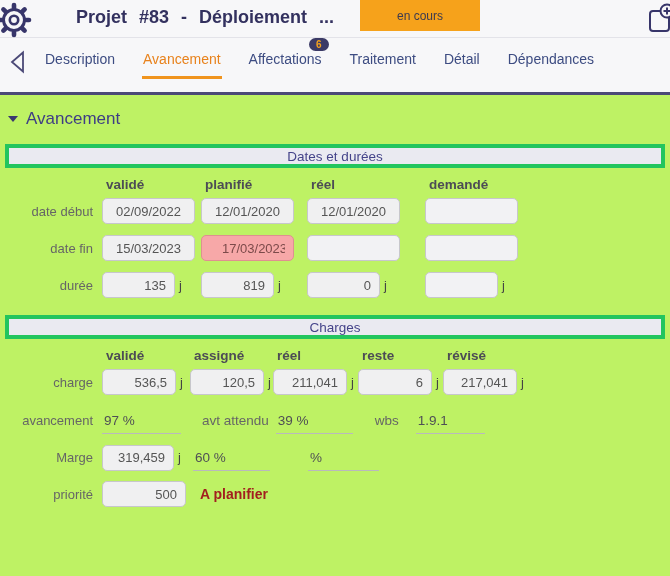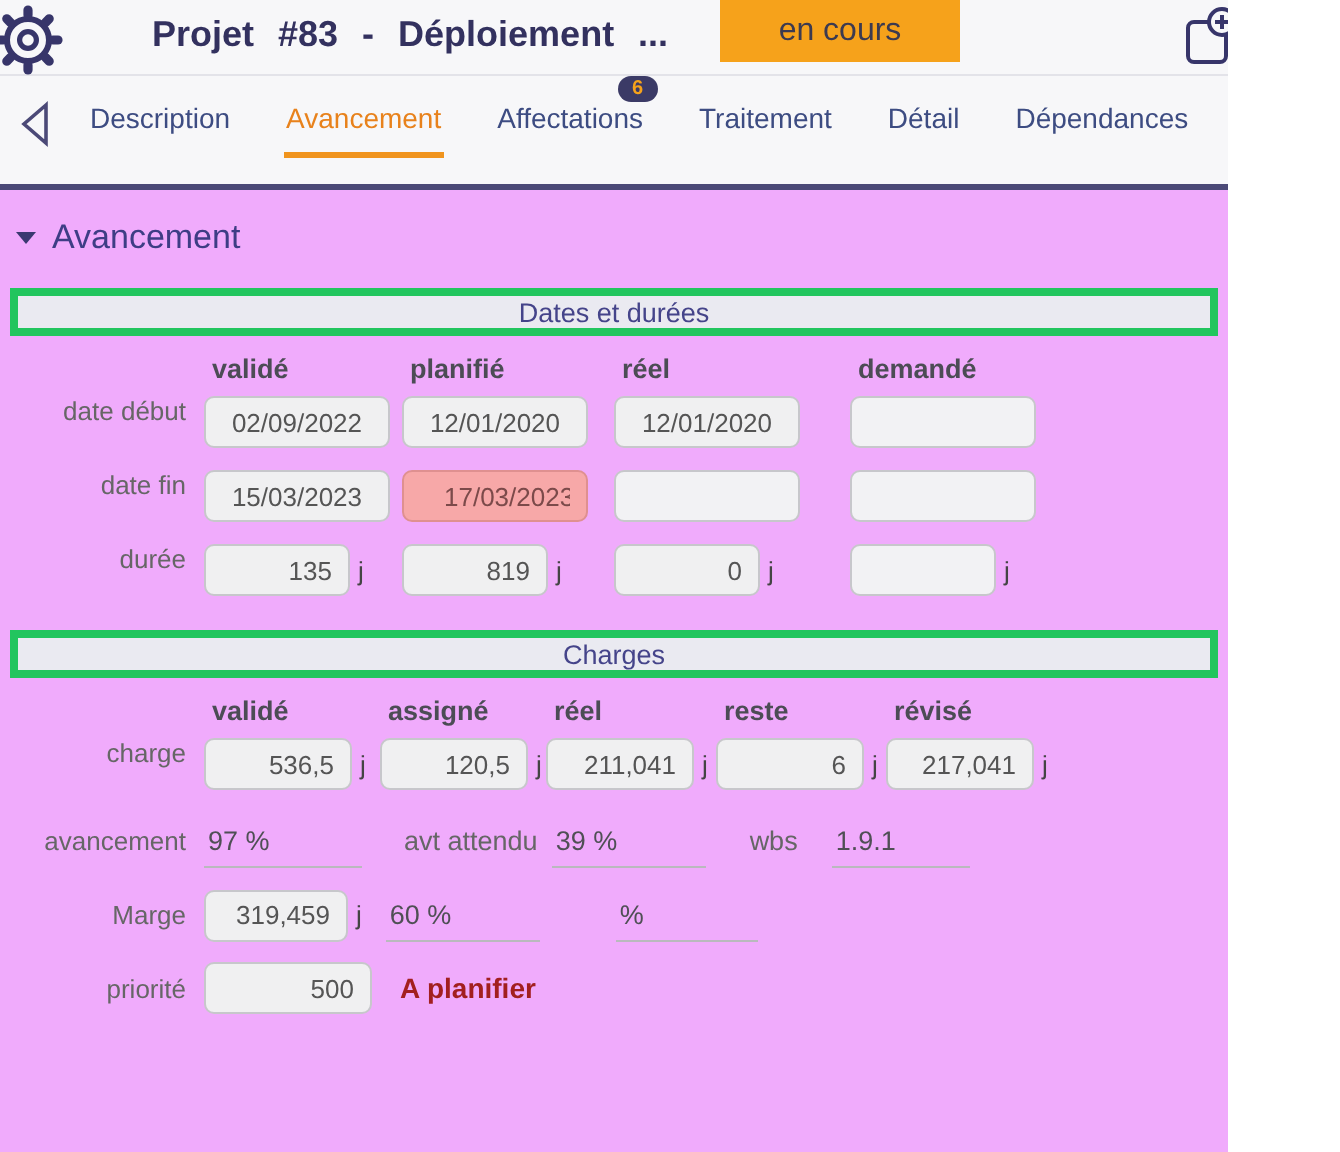--- a/index.html
+++ b/index.html
@@ -1,44 +1,44 @@
 <!DOCTYPE html>
 <html><head>
 <meta charset="utf-8">
 <style>
   html,body{margin:0;padding:0;background:#fff;}
-  .app{position:relative;width:614px;height:576px;overflow:hidden;background:#f0abfc;
+  .app{position:relative;width:670px;height:576px;overflow:hidden;background:#bef264;
        font-family:"Liberation Sans",sans-serif;color:#555;}
   
   .topbar{position:relative;height:37px;background:#f7f7f9;border-bottom:1px solid #e3e3e9;}
   .gear{position:absolute;left:-7px;top:-1px;}
   .page-title{position:absolute;left:76px;top:7px;font-size:18px;font-weight:bold;
               color:#33315f;word-spacing:7px;white-space:nowrap;}
   .status-btn{position:absolute;left:360px;top:0;width:120px;height:31px;background:#f6a21b;
-              border:none;color:#3c3a50;font-size:16px;font-family:inherit;cursor:pointer;}
+              border:none;color:#3c3a50;font-size:12px;font-family:inherit;cursor:pointer;}
   .copyplus{position:absolute;right:-7px;top:2px;}
   
   .tabbar{position:relative;height:44px;background:#f7f7f9;border-bottom:3px solid #4b4977;
           display:flex;align-items:flex-start;padding:10px 0 0 8px;}
   .back{margin:2px 16px 0 0;cursor:pointer;flex:none;}
   .tabs{display:flex;gap:26px;font-size:14px;color:#3d4c82;white-space:nowrap;}
   .tab{position:relative;padding:3px 1px 9px;cursor:pointer;}
   .tab.active{color:#e8821c;border-bottom:3px solid #f0941e;}
   .badge{position:absolute;top:-10px;right:-6px;background:#3b3a66;color:#f6a21b;
          font-size:10px;font-weight:bold;border-radius:8px;padding:1px 7px;line-height:11px;}
   
   .content{padding:4px 5px 0;}
   .sec-head{display:flex;align-items:center;gap:8px;margin:10px 0 15px 3px;
             color:#3e3d85;font-size:17px;}
   .tri{width:0;height:0;border-left:5px solid transparent;border-right:5px solid transparent;
        border-top:6px solid #3a3870;cursor:pointer;}
   .bar{height:24px;background:#eaeaf1;border:4px solid #22c55e;color:#45448a;font-size:13.5px;
        display:flex;align-items:center;justify-content:center;box-sizing:border-box;}
   .hrow{display:flex;margin:9px 0 6px;font-weight:bold;color:#4c4c55;font-size:13.5px;}
-  .frow{display:flex;align-items:flex-start;margin-bottom:11px;}
+  .frow{display:flex;align-items:center;margin-bottom:11px;}
   .rlabel{width:97px;padding-right:9px;box-sizing:border-box;text-align:right;
           color:#666;font-size:13px;flex:none;}
   .cell{display:flex;align-items:center;flex:none;box-sizing:border-box;}
   .hcell{padding-left:4px;box-sizing:border-box;flex:none;}
   
   .dc1{width:99px}.dc2{width:106px}.dc3{width:118px}.dc4{width:98px}
   
   .cc1{width:88px}.cc2{width:83px}.cc3{width:85px}.cc4{width:85px}.cc5{width:85px}
   .field{height:26px;background:#f0f0f1;border:1px solid #c7c7cb;border-radius:5px;
          font-family:inherit;font-size:13px;color:#555;padding:0 8px;box-sizing:border-box;outline:none;}

